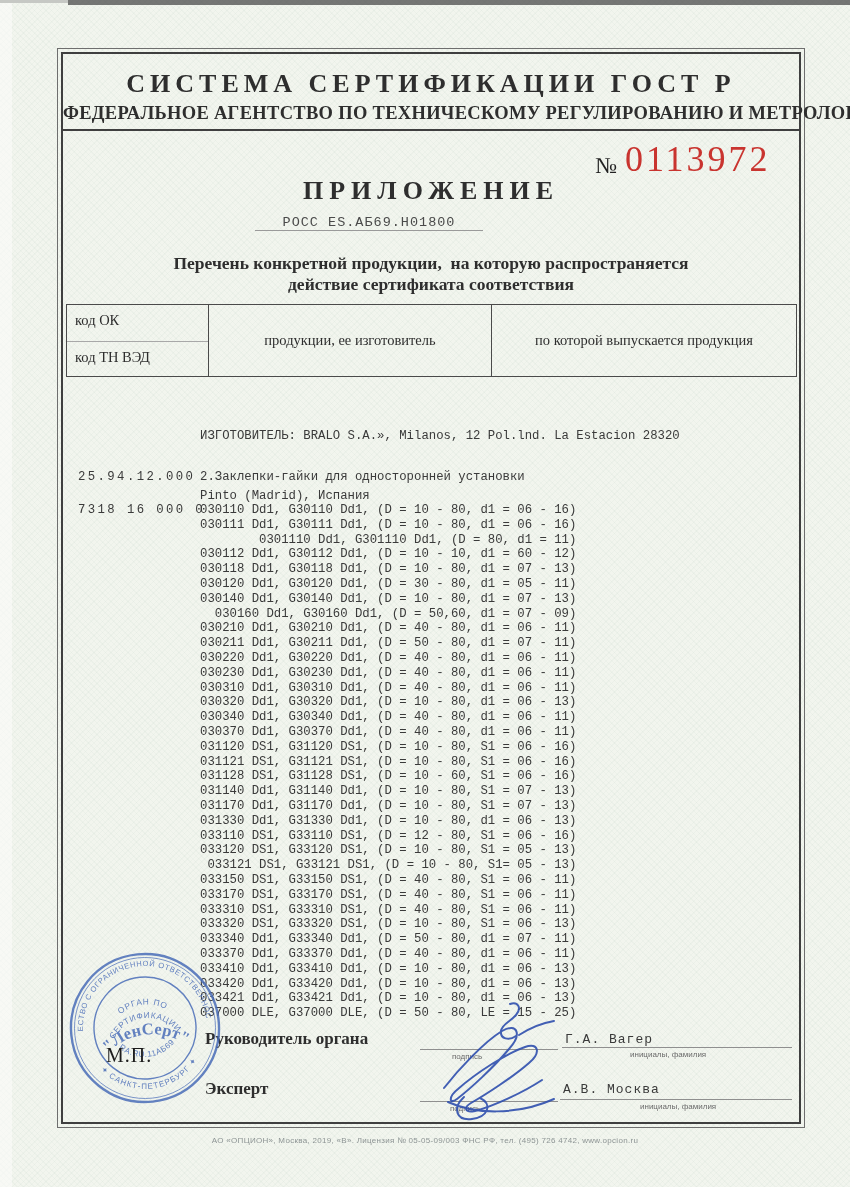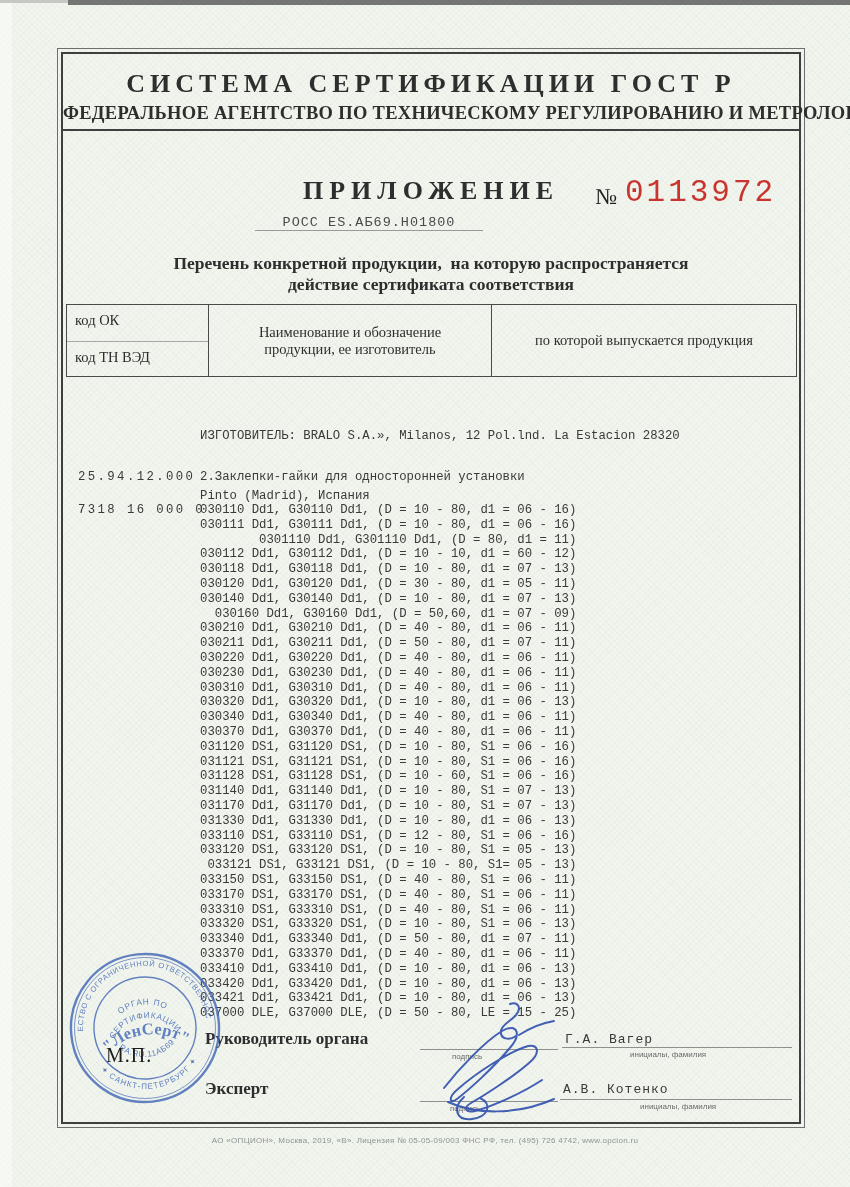--- a/index.html
+++ b/index.html
@@ -27,21 +27,21 @@
   
   .frame{left:57px;top:48px;width:748px;height:1080px;border:1px solid #6e6e6e;padding:3px;background:transparent;}
   .frame-inner{width:100%;height:100%;border:2px solid #3f3f3f;}
   
   .header-box{left:63px;top:54px;width:736px;height:77px;border-bottom:2px solid #3f3f3f;text-align:center;}
   .hdr-title{margin-top:15px;font-size:26px;font-weight:bold;letter-spacing:5px;color:#2e2e2e;white-space:nowrap;}
   .hdr-sub{margin-top:4px;font-size:18.5px;font-weight:bold;letter-spacing:.3px;color:#2e2e2e;white-space:nowrap;}
   
   .doc-number{left:595px;top:141px;display:flex;align-items:flex-end;gap:8px;}
   .doc-number .prefix{font-size:23px;color:#222;line-height:1;}
-  .doc-number .digits{font-family:Liberation Mono, monospace;font-size:31px;letter-spacing:3px;color:var(--serial_red);line-height:1;margin-top:36px;}
+  .doc-number .digits{font-family:Liberation Serif, serif;font-size:36px;letter-spacing:3px;color:var(--serial_red);line-height:1;}
   .heading{left:57px;top:176px;width:748px;text-align:center;font-size:26px;font-weight:bold;letter-spacing:6px;color:#2e2e2e;}
   
   .cert-line{left:245px;top:212px;display:flex;align-items:flex-end;}
   .cert-label{font-size:19px;font-weight:bold;color:#2e2e2e;padding-bottom:2px;}
   .cert-num-box{width:228px;margin-left:10px;border-bottom:1.5px solid #9a9a9a;text-align:center;}
   .cert-num{font-family:"Liberation Mono","DejaVu Sans Mono",monospace;font-size:13.5px;letter-spacing:1px;color:#4a4a4a;white-space:nowrap;}
   .purpose{left:57px;top:253px;width:748px;text-align:center;font-size:17.5px;font-weight:bold;line-height:21px;color:#2e2e2e;}
   .purpose div{white-space:pre;}
   
   .ptable{left:66px;top:304px;width:731px;height:73px;border:1.5px solid #4a4a4a;display:grid;grid-template-columns:141px 283px auto;}
@@ -105,21 +105,20 @@
   <div>действие сертификата соответствия</div>
 </div>
 
 <div class="abs ptable">
   <div class="c1">
     <span class="ok">код ОК</span>
     <span class="divider"></span>
     <span class="tnved">код ТН ВЭД</span>
   </div>
   <div class="c2">
-    <div>Наименование и обозначение</div>
     <div>продукции, ее изготовитель</div>
   </div>
   <div class="c3">
     <div>по которой выпускается продукция</div>
   </div>
 </div>
 
 <div class="abs mono manufacturer">
   <div>ИЗГОТОВИТЕЛЬ: BRALO S.A.», Milanos, 12 Pol.lnd. La Estacion 28320</div>
   <div>Pinto (Madrid), Испания</div>
@@ -133,21 +132,21 @@
 <div class="abs sig-label" style="left:205px;top:1029px;">Руководитель органа</div>
 <div class="abs rule" style="left:420px;top:1049px;width:138px;"></div>
 <div class="abs caption" style="left:452px;top:1052px;">подпись</div>
 <div class="abs sig-name" style="left:565px;top:1032px;">Г.А. Вагер</div>
 <div class="abs rule" style="left:562px;top:1047px;width:230px;"></div>
 <div class="abs caption" style="left:630px;top:1050px;">инициалы, фамилия</div>
 
 <div class="abs sig-label" style="left:205px;top:1079px;">Эксперт</div>
 <div class="abs rule" style="left:420px;top:1101px;width:138px;"></div>
 <div class="abs caption" style="left:450px;top:1104px;">подпись</div>
-<div class="abs sig-name" style="left:563px;top:1082px;">А.В. Котенко</div>
+<div class="abs sig-name" style="left:563px;top:1082px;">А.В. Москва</div>
 <div class="abs rule" style="left:560px;top:1099px;width:232px;"></div>
 <div class="abs caption" style="left:640px;top:1102px;">инициалы, фамилия</div>
 
 <svg class="abs" style="left:412px;top:1000px;" width="200" height="130" viewBox="0 0 200 130">
   <g fill="none" stroke="#2f4fae" stroke-width="2" stroke-linecap="round" opacity="0.9">
     <path d="M98,4 C106,1 110,8 104,15 C98,22 90,24 89,31 C88,39 97,41 104,36"></path>
     <path d="M107,35 C118,28 130,23 142,21"></path>
     <path d="M32,88 C46,70 72,42 90,31 C106,22 110,35 97,49 C81,68 58,89 45,99 C37,105 36,97 46,89 C64,73 95,53 113,47 C127,42 129,53 117,63 C101,77 73,95 59,103 C51,108 53,113 63,111 C82,106 112,92 130,80"></path>
     <path d="M52,97 C40,108 44,121 60,119 C76,117 81,104 68,98"></path>
     <path d="M36,102 C62,114 104,116 142,99"></path>

